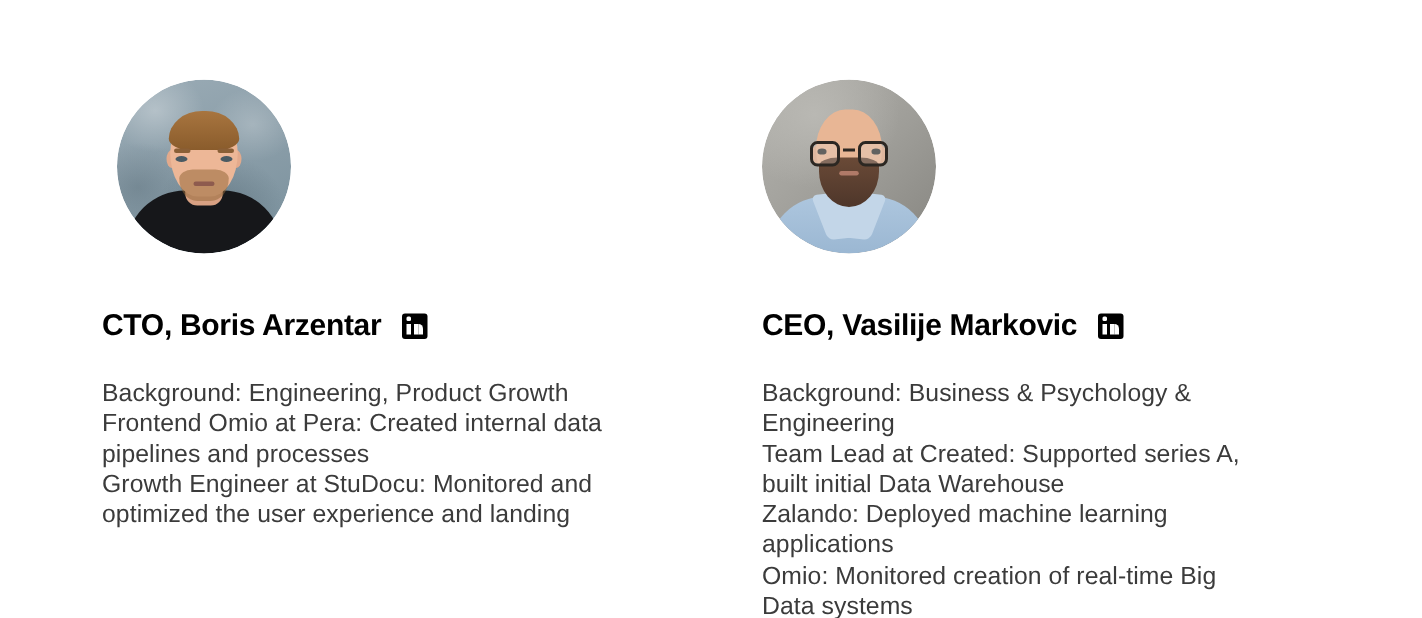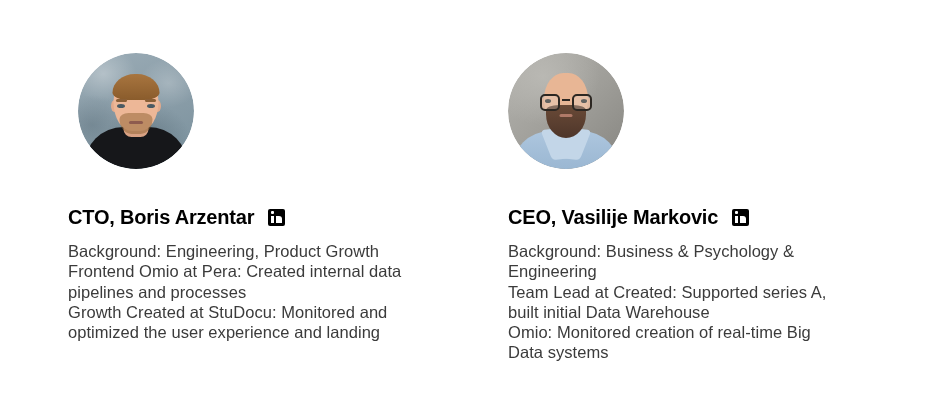--- a/index.html
+++ b/index.html
@@ -319,21 +319,21 @@
     left: 10.4px;
     top: 7px;
     width: 3.6px;
     height: 7.2px;
     background: #ffffff;
     border-top-right-radius: 3px;
   }
 
   
   .bio {
-    margin-top: 12px;
+    margin-top: 23px;
     font-size: 16.5px;
     line-height: 20.3px;
     color: #3b3b3b;
     letter-spacing: 0.05px;
   }
   .bio-line { white-space: normal; }
   .profile-card.card-0 .bio { width: 336px; }
   .profile-card.card-1 .bio { width: 340px; }
 </style>
 </head>
@@ -367,21 +367,21 @@
         <span class="li-dot"></span>
         <span class="li-i"></span>
         <span class="li-n-stem"></span>
         <span class="li-n-arc"></span>
       </a>
     </div>
 
     <div class="bio">
       <div class="bio-line">Background: Engineering, Product Growth</div>
       <div class="bio-line">Frontend Omio at Pera: Created internal data pipelines and processes</div>
-      <div class="bio-line">Growth Created at StuDocu: Monitored and optimized the user experience and landing</div>
+      <div class="bio-line">Growth Engineer at StuDocu: Monitored and optimized the user experience and landing</div>
     </div>
   </div>
 
   <div class="profile-card card-1">
 
     <div class="avatar">
       <div class="avatar-photo">
         <div class="bg-studio-grey"></div>
         <div class="p2-torso"></div>
         <div class="p2-collar-l"></div>
@@ -406,17 +406,18 @@
         <span class="li-dot"></span>
         <span class="li-i"></span>
         <span class="li-n-stem"></span>
         <span class="li-n-arc"></span>
       </a>
     </div>
 
     <div class="bio">
       <div class="bio-line">Background: Business &amp; Psychology &amp; Engineering</div>
       <div class="bio-line">Team Lead at Created: Supported series A, built initial Data Warehouse</div>
+      <div class="bio-line">Zalando: Deployed machine learning applications</div>
       <div class="bio-line">Omio: Monitored creation of real-time Big Data systems</div>
     </div>
   </div>
 
 </div>
 
 </body></html>

